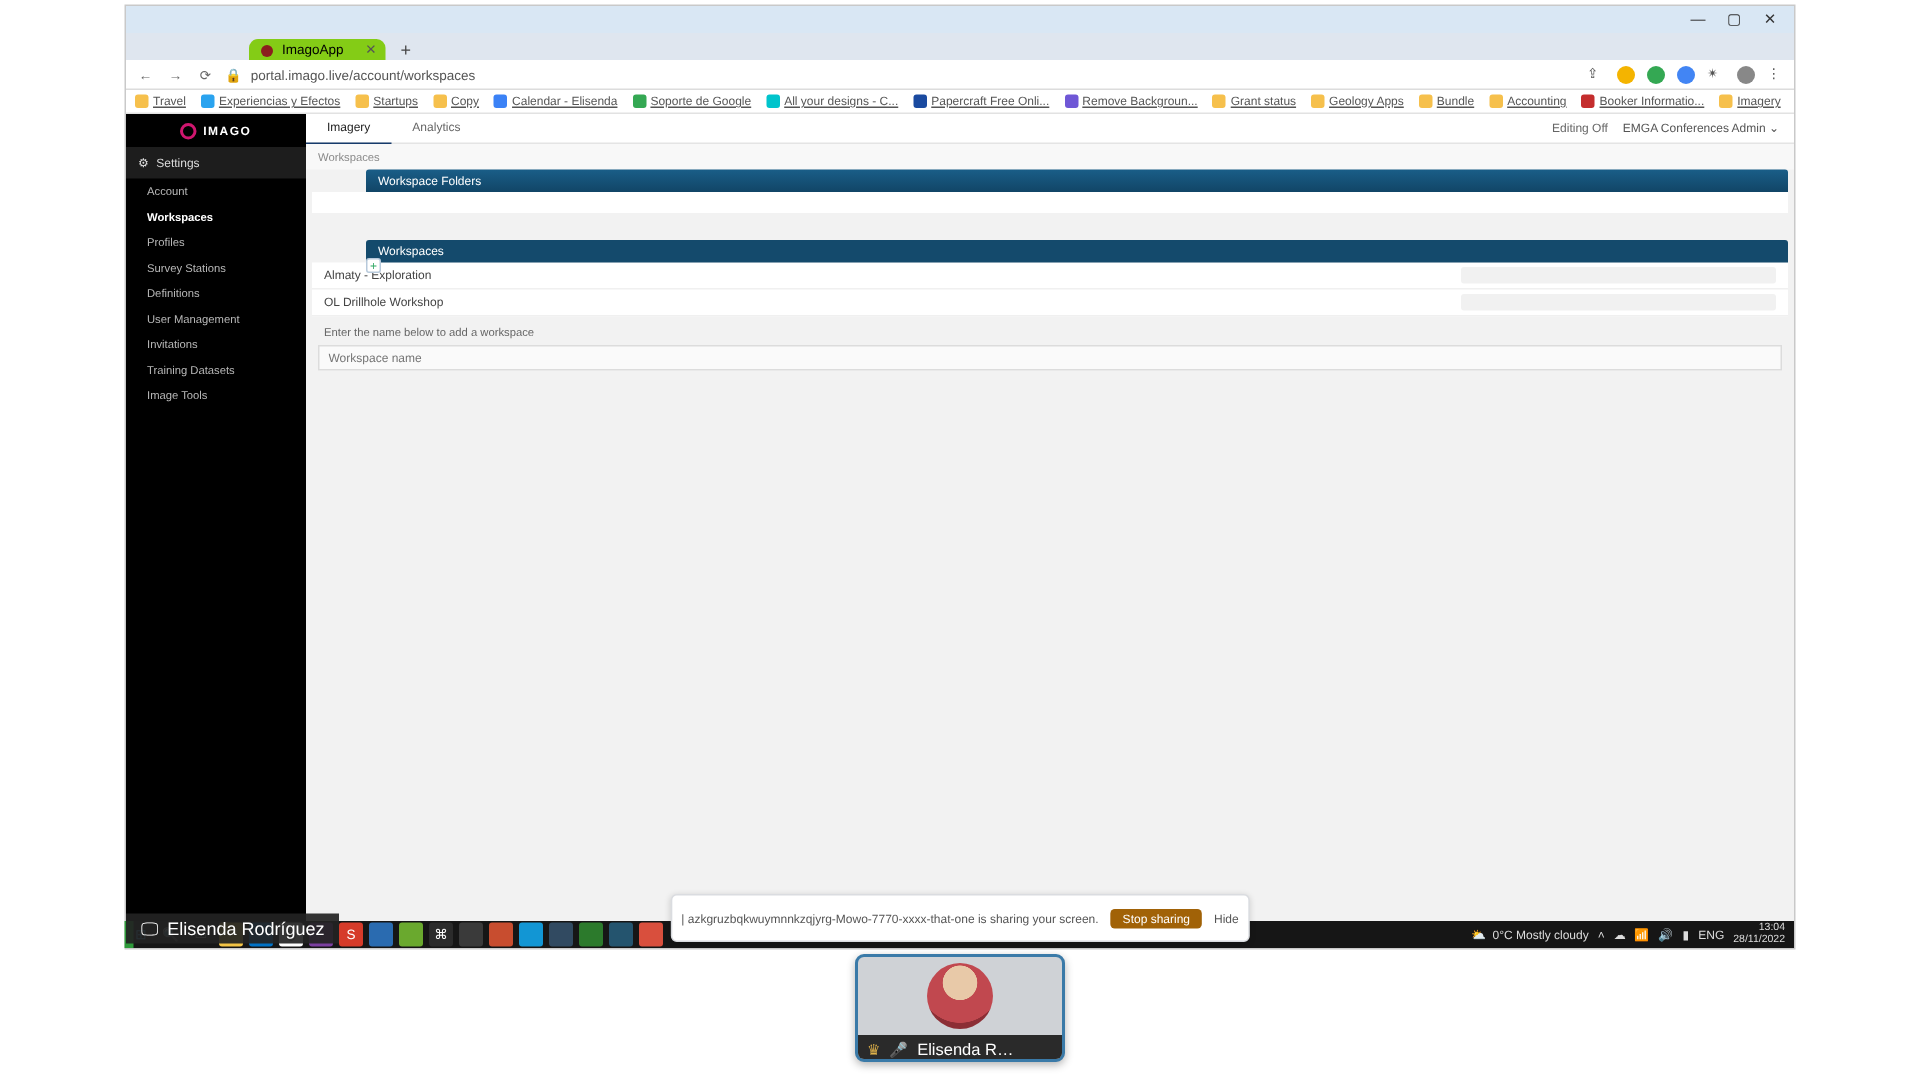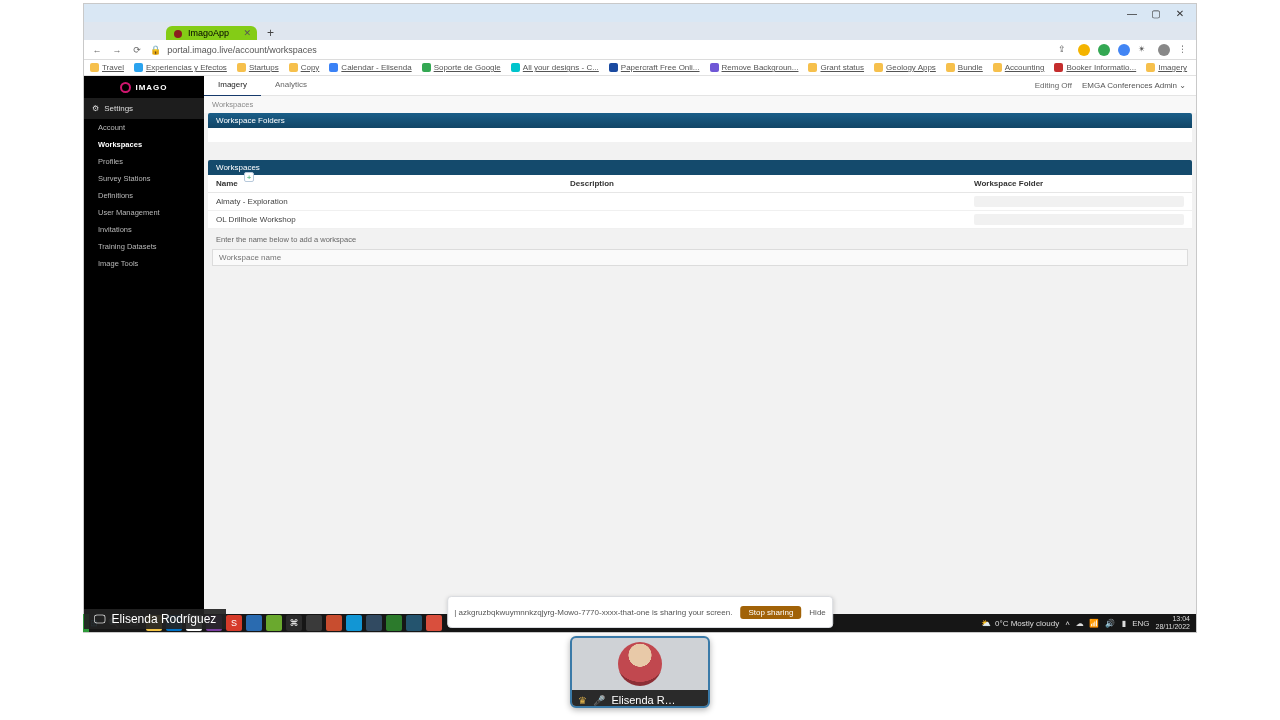--- a/index.html
+++ b/index.html
@@ -33,21 +33,21 @@
 .main { flex: 1; background: #f2f2f2; display: flex; flex-direction: column; }
 .topbar { height: 20px; background: #fff; border-bottom: 1px solid #e4e4e4; display: flex; align-items: center; font-size: 8px; }
 .topbar .tabsleft { display: flex; }
 .topbar .toptab { padding: 0 14px; line-height: 20px; color: #666; cursor: pointer; }
 .topbar .toptab.active { color: #222; border-bottom: 2px solid #163a6b; }
 .topbar .spacer { flex: 1; }
 .topbar .right { display: flex; align-items: center; gap: 10px; padding-right: 10px; color: #666; }
 .topbar .right .admin { color: #555; }
 .crumbs { font-size: 7.5px; color: #8a8a8a; padding: 4px 8px; background: #f8f8f8; }
 .content { padding: 0 4px; }
-.panelhdr { background: #16486b; background: linear-gradient(#1a5e88,#114566); color: #fff; font-size: 8px; padding: 3px 8px; border-radius: 2px 2px 0 0; }
+.panelhdr { background: #16486b; background: linear-gradient(#1a5e88,#114566); color: #fff; font-size: 8px; padding: 3px 8px; border-radius: 2px 2px 0 0; margin-left: 36px; }
 .panelhdr.dark { background: #144a6c; }
 .panelbody { background: #fff; }
 .gap { height: 18px; }
 .wshdr { position: relative; }
 .addchip { position: absolute; left: 36px; top: 12px; width: 10px; height: 10px; background: #fff; border: 1px solid #b7c9db; border-radius: 2px; display: flex; align-items: center; justify-content: center; font-size: 8px; color: #3a6; }
 
 .grid { background: #fff; }
 .grid .ghead { display: flex; font-size: 8px; font-weight: 600; color: #333; padding: 4px 8px; border-bottom: 1px solid #e6e6e6; }
 .grid .ghead .c1 { flex: 0 0 354px; }
 .grid .ghead .c2 { flex: 0 0 404px; }
@@ -241,25 +241,20 @@
         <div class="panelbody" style="height:14px"></div>
 
         <div class="gap"></div>
 
         <div class="wshdr">
           <div class="panelhdr dark">Workspaces</div>
           <div class="addchip">+</div>
         </div>
 
         <div class="grid">
-          <div class="ghead">
-            <div class="c1">Name</div>
-            <div class="c2">Description</div>
-            <div class="c3">Workspace Folder</div>
-          </div>
           <div id="gridrows">
               <div class="grow">
                 <div class="c1">Almaty - Exploration</div>
                 <div class="c2"></div>
                 <div class="c3">
                   <div class="folderbox"></div>
                 </div>
               </div>
               <div class="grow">
                 <div class="c1">OL Drillhole Workshop</div>

